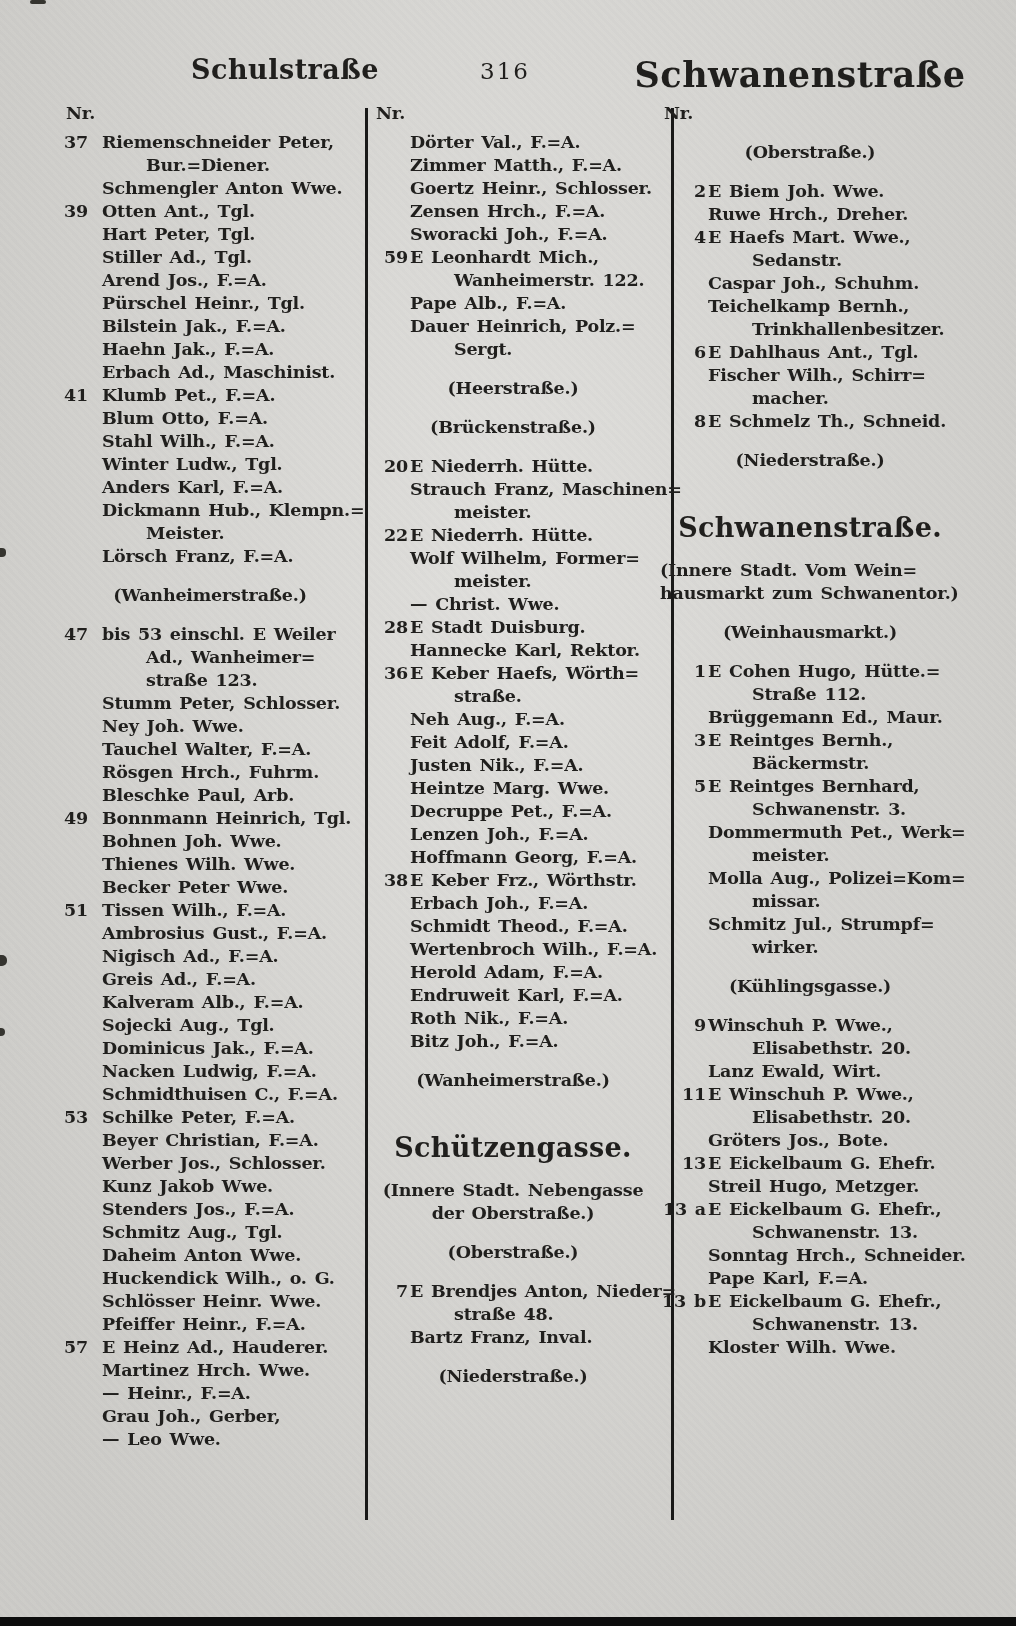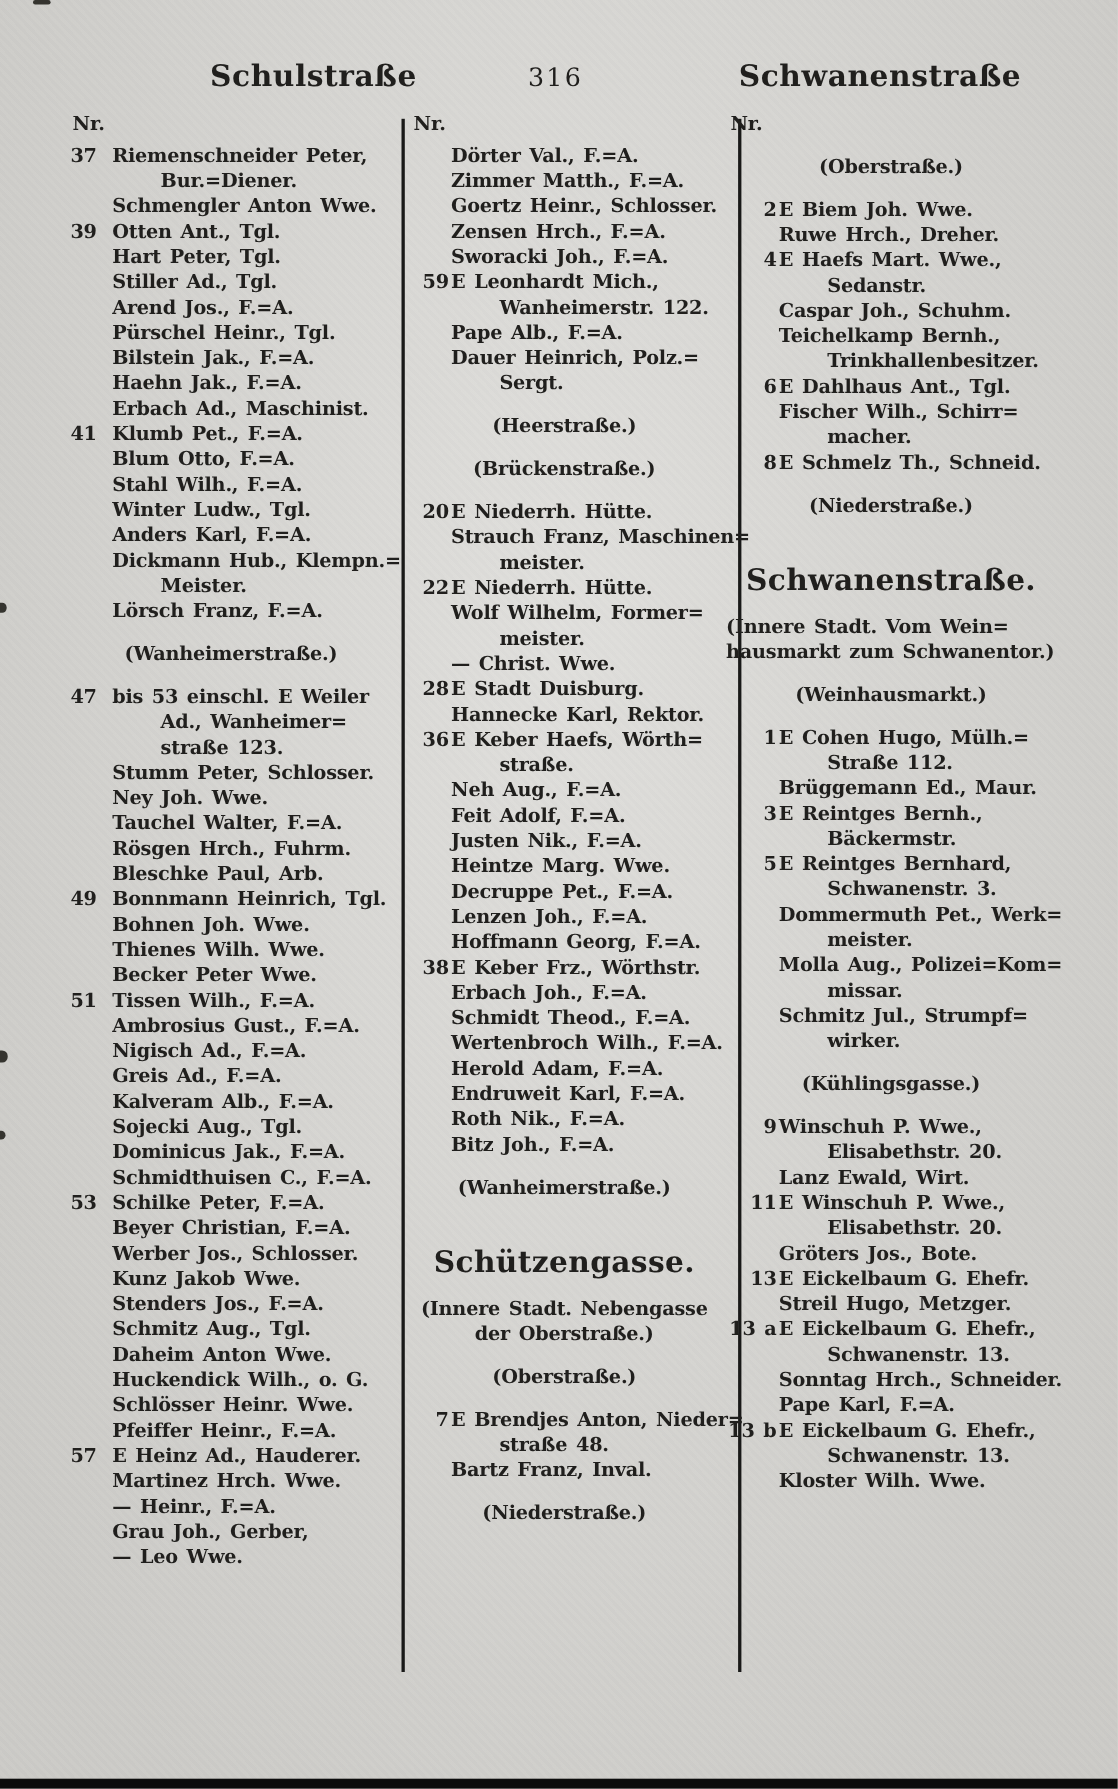--- a/index.html
+++ b/index.html
@@ -8,21 +8,21 @@
        background:#d7d6d2;}
   .page{position:absolute;inset:0;
         background:
           radial-gradient(ellipse at 50% 35%, rgba(255,255,255,0.22), rgba(0,0,0,0.05) 85%),
           repeating-linear-gradient(47deg, rgba(0,0,0,0.012) 0 3px, rgba(255,255,255,0.015) 3px 6px);
         color:#201f1d;}
   
   .hdr{position:absolute;transform:translateX(-50%);white-space:nowrap;}
   .hdr-left{left:285px;top:54px;font-size:27px;font-weight:700;letter-spacing:.5px;}
   .hdr-num{left:505px;top:58px;font-size:23px;font-weight:400;letter-spacing:2px;}
-  .hdr-right{left:800px;top:54px;font-size:27px;font-weight:700;letter-spacing:.5px;}
+  .hdr-right{left:800px;top:54px;font-size:35px;font-weight:700;letter-spacing:.5px;}
   
   .rule{position:absolute;top:108px;width:3px;height:1412px;background:#191918;}
   .rule-1{left:365px;}
   .rule-2{left:671px;}
   
   .col{position:absolute;top:102px;font-size:17.5px;line-height:23px;font-weight:700;
        letter-spacing:-0.2px;word-spacing:2px;}
   .col-1{left:62px;width:296px;}
   .col-2{left:372px;width:282px;}
   .col-3{left:660px;width:300px;}
@@ -268,20 +268,26 @@
         </div>
         <div class="entry">
           <span class="num"></span>
           <span class="txt">
             <span class="line">Dominicus Jak., F.=A.</span>
           </span>
         </div>
         <div class="entry">
           <span class="num"></span>
           <span class="txt">
+            <span class="line">Nacken Ludwig, F.=A.</span>
+          </span>
+        </div>
+        <div class="entry">
+          <span class="num"></span>
+          <span class="txt">
             <span class="line">Schmidthuisen C., F.=A.</span>
           </span>
         </div>
         <div class="entry">
           <span class="num">53</span>
           <span class="txt">
             <span class="line">Schilke Peter, F.=A.</span>
           </span>
         </div>
         <div class="entry">
@@ -649,21 +655,21 @@
         <div class="note">(Niederstraße.)</div>
         <div class="heading">Schwanenstraße.</div>
         <div class="para left">
           <span class="pline">(Innere Stadt.  Vom Wein=</span>
           <span class="pline">hausmarkt zum Schwanentor.)</span>
         </div>
         <div class="note">(Weinhausmarkt.)</div>
         <div class="entry">
           <span class="num">1</span>
           <span class="txt">
-            <span class="line">E Cohen Hugo, Mülh.=</span>
+            <span class="line">E Cohen Hugo, Hütte.=</span>
             <span class="line cont">Straße 112.</span>
           </span>
         </div>
         <div class="entry">
           <span class="num"></span>
           <span class="txt">
             <span class="line">Brüggemann Ed., Maur.</span>
           </span>
         </div>
         <div class="entry">

